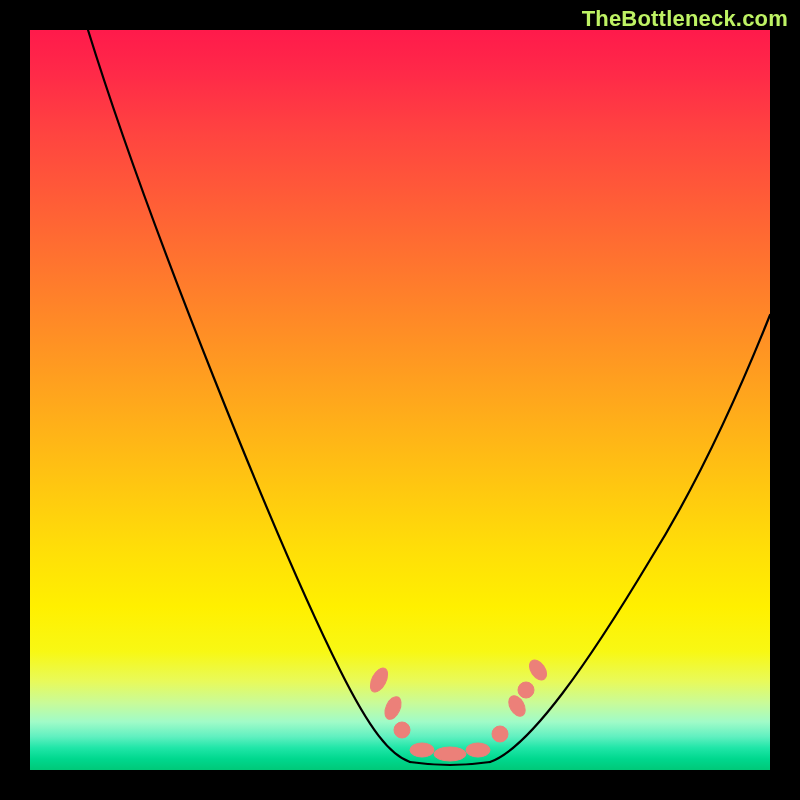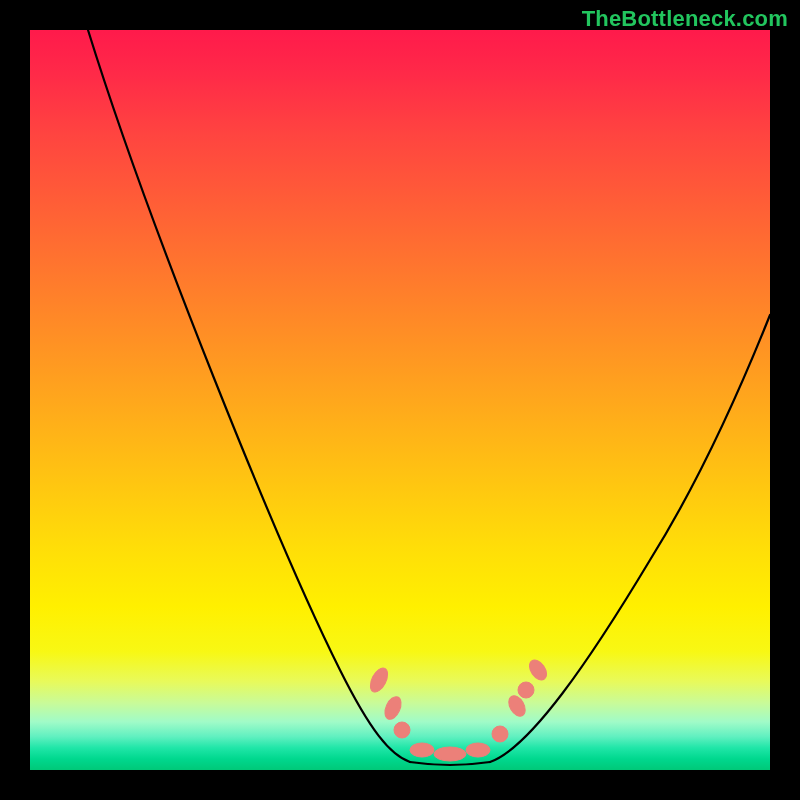--- a/index.html
+++ b/index.html
@@ -64,21 +64,21 @@
     stroke: #ec8079;
     stroke-width: 1;
   }
   .watermark {
     position: absolute;
     top: 6px;
     right: 12px;
     font-family: Arial, Helvetica, sans-serif;
     font-size: 22px;
     font-weight: 600;
-    color: #22c55e;
+    color: #bef264;
     letter-spacing: 0.2px;
     user-select: none;
   }
 </style>
 </head>
 <body>
 
 <div class="frame">
 
   <div class="plot-area">

